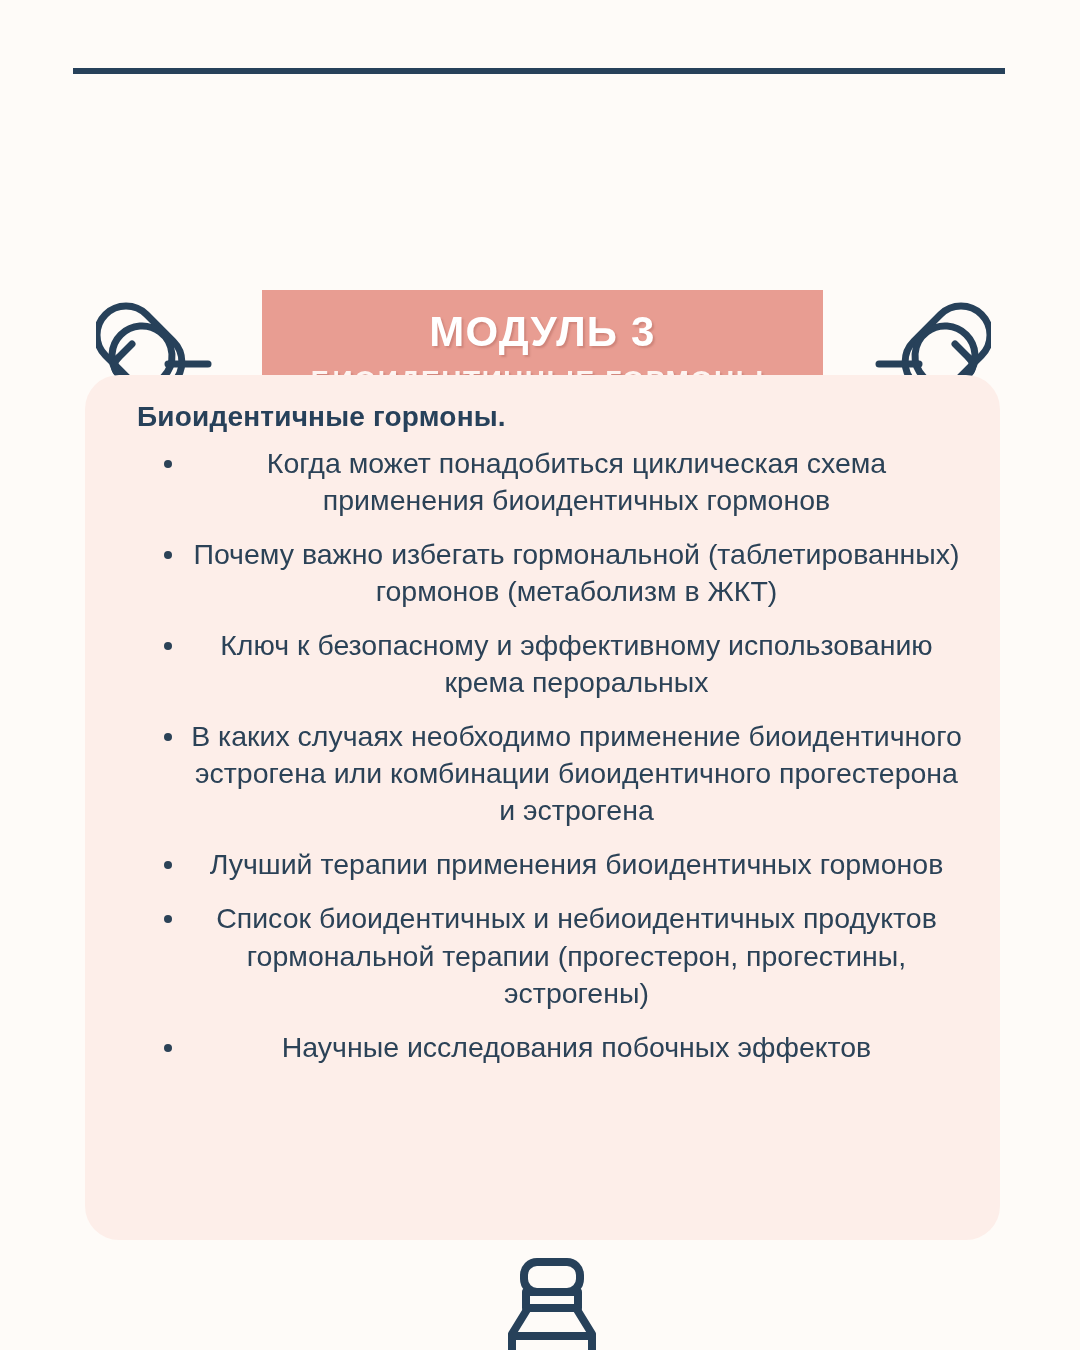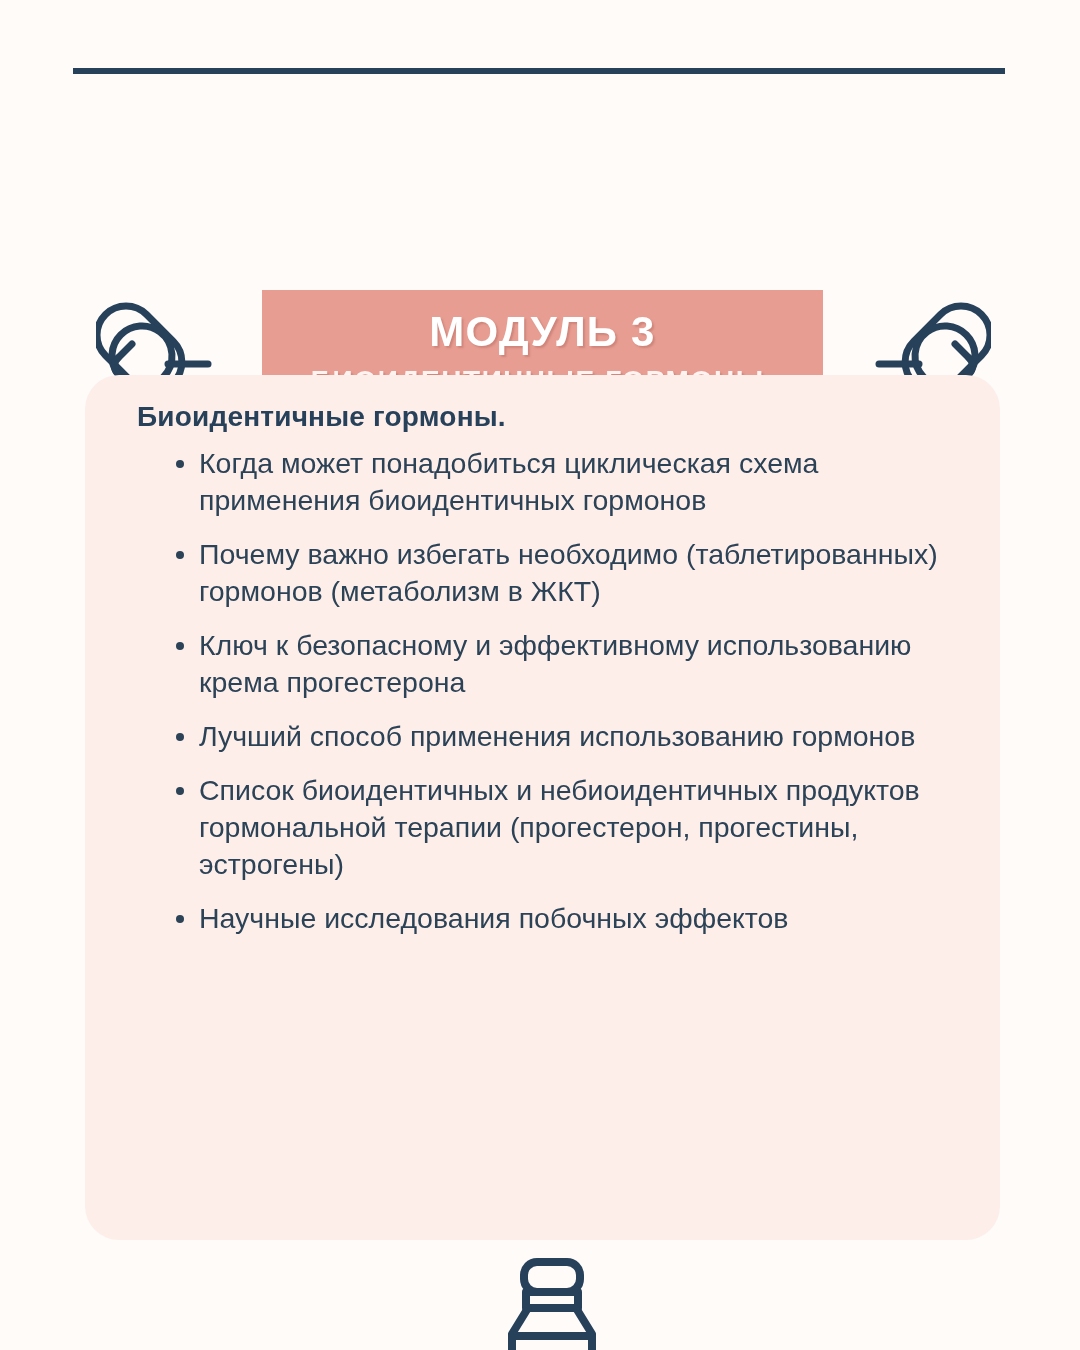--- a/index.html
+++ b/index.html
@@ -94,22 +94,23 @@
   .card-heading {
     color: #27415a;
     font-size: 28px;
     font-weight: bold;
     letter-spacing: 0.2px;
     margin: 0 0 12px 22px;
   }
 
   .bullet-list {
     list-style: none;
-    margin: 12px;
+    margin: 0;
     padding: 0;
+    text-align: center;
   }
   .bullet-item {
     position: relative;
     color: #2b4257;
     font-size: 28.5px;
     line-height: 1.30;
     padding-left: 72px;
     margin-bottom: 17px;
   }
   .bullet-item::before {
@@ -172,23 +173,24 @@
       </g>
     </svg>
   </div>
 
 </div>
 
 <div class="content-card">
   <div class="card-heading">Биоидентичные гормоны.</div>
   <ul class="bullet-list">
     <li class="bullet-item">Когда может понадобиться циклическая схема применения биоидентичных гормонов</li>
-    <li class="bullet-item">Почему важно избегать необходимо (таблетированных) гормонов (метаболизм в ЖКТ)</li>
-    <li class="bullet-item">Ключ к безопасному и эффективному использованию крема прогестерона</li>
-    <li class="bullet-item">Лучший способ применения использованию гормонов</li>
+    <li class="bullet-item">Почему важно избегать гормональной (таблетированных) гормонов (метаболизм в ЖКТ)</li>
+    <li class="bullet-item">Ключ к безопасному и эффективному использованию крема пероральных</li>
+    <li class="bullet-item">В каких случаях необходимо применение биоидентичного эстрогена или комбинации биоидентичного прогестерона и эстрогена</li>
+    <li class="bullet-item">Лучший терапии применения биоидентичных гормонов</li>
     <li class="bullet-item">Список биоидентичных и небиоидентичных продуктов гормональной терапии (прогестерон, прогестины, эстрогены)</li>
     <li class="bullet-item">Научные исследования побочных эффектов</li>
   </ul>
 </div>
 
 <div class="bottle-icon">
   <svg viewBox="0 0 108 150" fill="none" xmlns="http://www.w3.org/2000/svg">
     <g stroke="#27415a" stroke-width="8" stroke-linecap="round" stroke-linejoin="round">
       <rect x="26" y="4" width="56" height="30" rx="13"></rect>
       <rect x="28" y="34" width="52" height="16"></rect>

